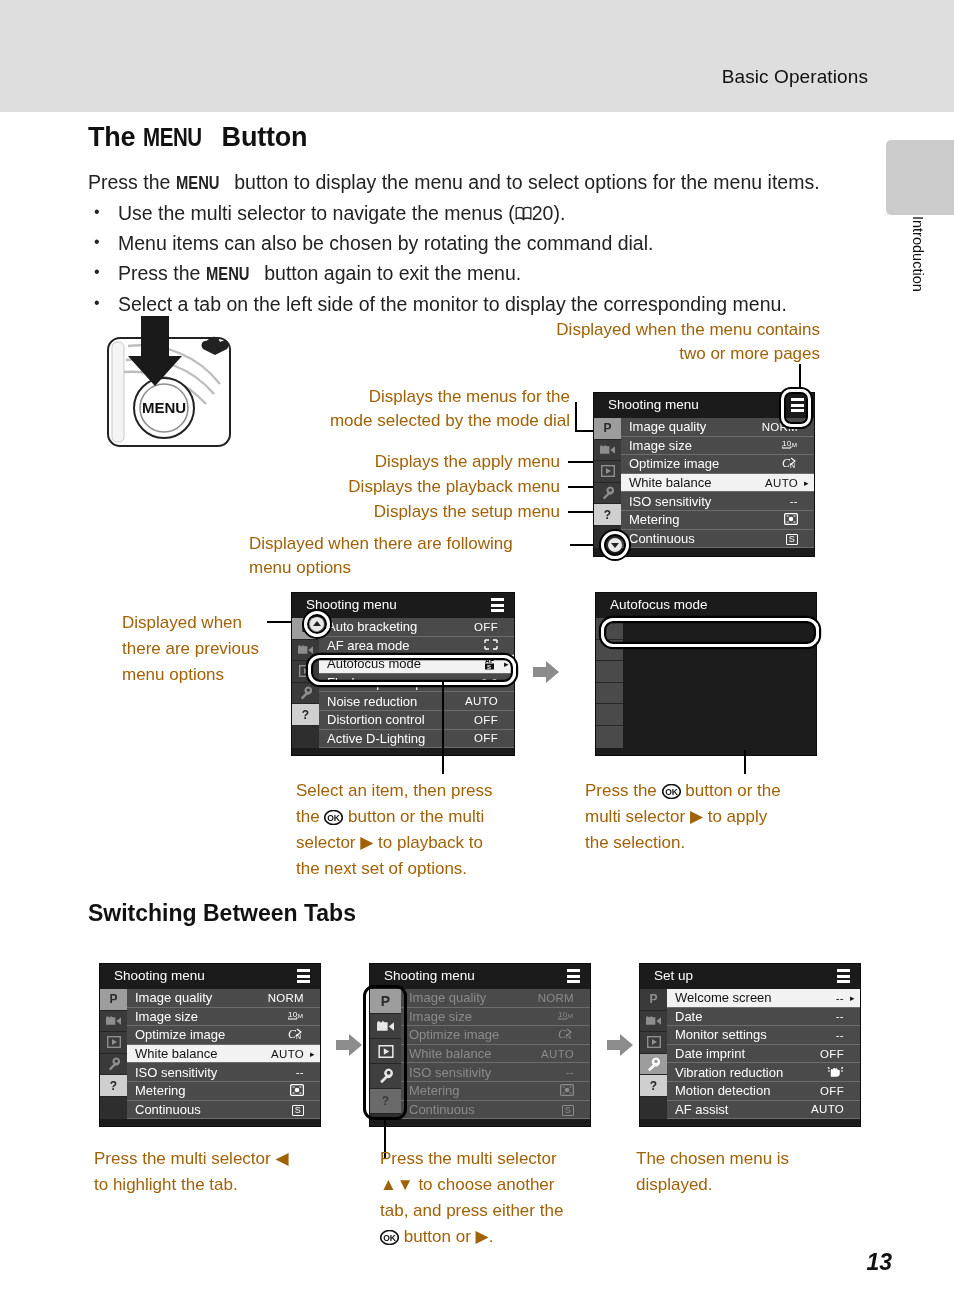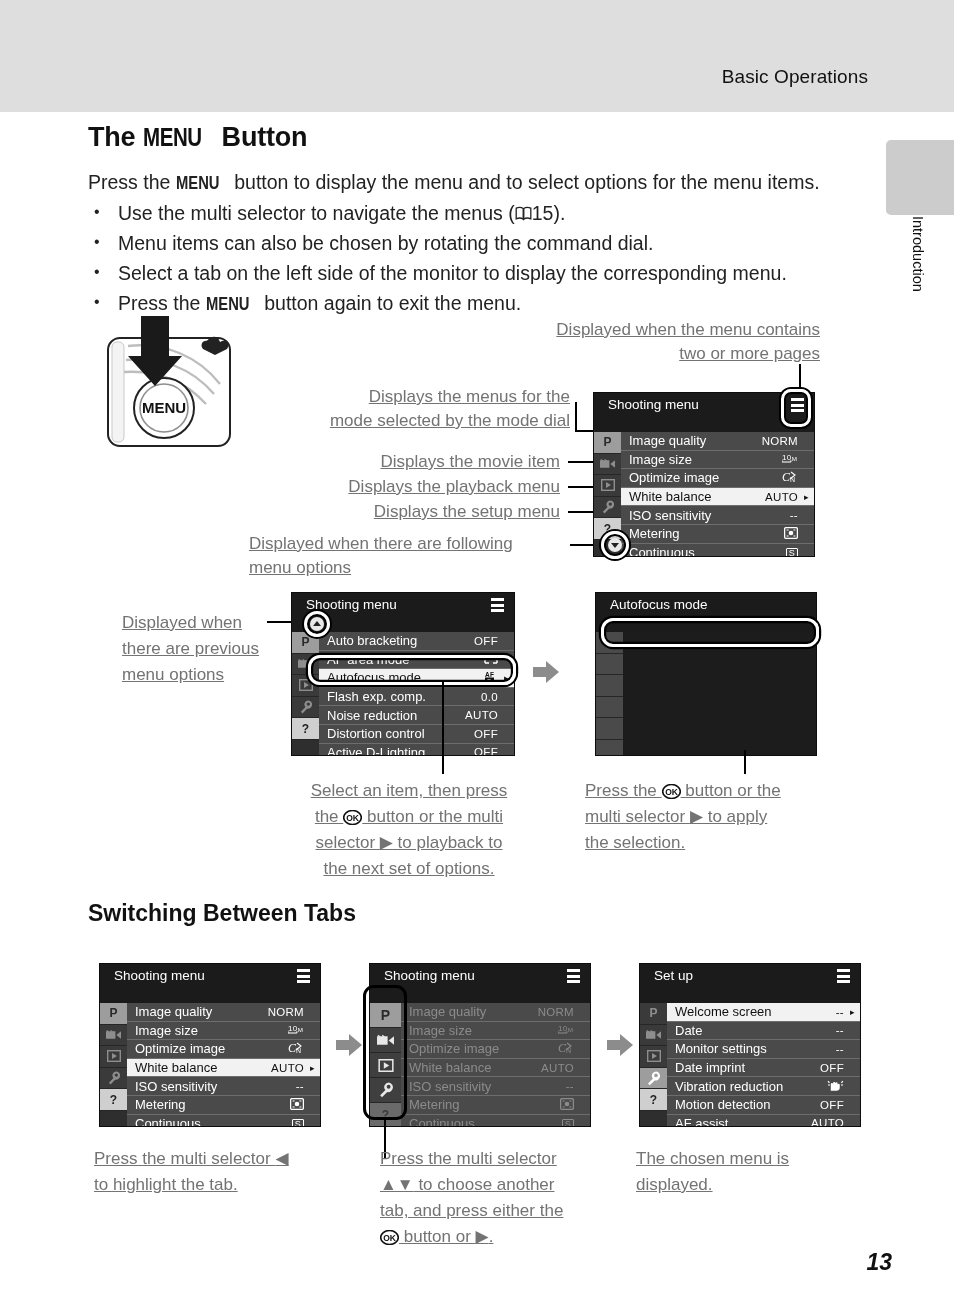--- a/index.html
+++ b/index.html
@@ -69,21 +69,21 @@
     font-size: 23px; font-weight: bold;
   }
 
   .page-num {
     position: absolute; right: 62px; bottom: 38px;
     font-size: 23px; font-style: italic; font-weight: bold;
   }
 
   
   .callout {
-    position: absolute; font-size: 17px; line-height: 24px; color: #737373; text-decoration: underline;
+    position: absolute; font-size: 17px; line-height: 24px; color: #a16207;
   }
   .callout.right { text-align: right; }
 
   
   .lead { position: absolute; background: #000; }
 
   
   .cam-ill { position: absolute; left: 86px; top: 316px; width: 190px; height: 135px; }
 
   
@@ -91,21 +91,21 @@
     position: absolute;
     background: #1c1c1c;
     border: 1px solid #0c0c0c;
     font-family: "Liberation Sans", sans-serif;
     overflow: hidden;
   }
   .screen .scr-title {
     color: #ffffff; font-size: 13.5px;
     padding: 4px 0 3px 14px;
     background: #1b1b1b;
-    height: 39px;
+    height: 25px;
   }
   .screen .pages-icon {
     position: absolute; right: 10px; top: 5px;
     width: 13px; height: 16px;
   }
   .screen .pages-icon i {
     display: block; background: #fff; height: 3px; margin-bottom: 2.5px;
   }
   .scr-body { display: flex; }
   .tabcol {
@@ -176,27 +176,27 @@
 
 <div class="intro-line">
   <span>Press the </span><span class="menu-word-inline">MENU</span><span> button to display the menu and to select options for the menu items.</span>
 </div>
 
 <ul class="bullets">
   <li>
     <span>Use the multi selector to navigate the menus (</span><svg class="bookmark-glyph" width="17" height="15" viewBox="0 0 17 15">
         <path d="M1.2 2.2c2.6-1.2 5-1.2 7 .4v10.6c-2-1.5-4.4-1.5-7-.4z" fill="none" stroke="#222" stroke-width="1.3"></path>
         <path d="M15.8 2.2c-2.6-1.2-5-1.2-7 .4v10.6c2-1.5 4.4-1.5 7-.4z" fill="none" stroke="#222" stroke-width="1.3"></path>
-      </svg><span>15).</span>
+      </svg><span>20).</span>
   </li>
   <li>Menu items can also be chosen by rotating the command dial.</li>
-  <li>Select a tab on the left side of the monitor to display the corresponding menu.</li>
   <li>
     <span>Press the </span><span class="menu-word-inline">MENU</span><span> button again to exit the menu.</span>
   </li>
+  <li>Select a tab on the left side of the monitor to display the corresponding menu.</li>
 </ul>
 
 <svg class="cam-ill" viewBox="0 0 190 135">
   <rect x="22" y="22" width="122" height="108" rx="12" fill="#fff" stroke="#222" stroke-width="2"></rect>
   <rect x="26" y="26" width="12" height="100" rx="5" fill="#f4f4f4" stroke="#c9c9c9" stroke-width="1"></rect>
   <path d="M42 30 C 78 26, 112 40, 134 68" fill="none" stroke="#bdbdbd" stroke-width="2.4"></path>
   <path d="M40 44 C 74 40, 106 52, 128 78" fill="none" stroke="#bdbdbd" stroke-width="2.4"></path>
   <path d="M38 56 C 70 54, 98 64, 120 88" fill="none" stroke="#bdbdbd" stroke-width="2.4"></path>
   <circle cx="78" cy="92" r="30" fill="#fff" stroke="#222" stroke-width="2"></circle>
   <circle cx="78" cy="92" r="24" fill="#fff" stroke="#8e8e8e" stroke-width="1.6"></circle>
@@ -207,21 +207,21 @@
   <path d="M120 26 c5-7 12-7 14 0 c6-4 11 2 7 7 l-12 6 l-12-6 c-4-5 1-11 7-7 z" fill="#222"></path>
 </svg>
 
 <div class="callout right" style="left:430px; top:318px; width:390px;">Displayed when the menu contains<br>two or more pages</div>
 <div class="lead" style="left:799px; top:364px; width:2px; height:28px;"></div>
 
 <div class="callout right" style="left:230px; top:385px; width:340px;">Displays the menus for the<br>mode selected by the mode dial</div>
 <div class="lead" style="left:575px; top:402px; width:2px; height:30px;"></div>
 <div class="lead" style="left:575px; top:430px; width:24px; height:2px;"></div>
 
-<div class="callout right" style="left:230px; top:450px; width:330px;">Displays the movie item</div>
+<div class="callout right" style="left:230px; top:450px; width:330px;">Displays the apply menu</div>
 <div class="lead" style="left:568px; top:461px; width:32px; height:2px;"></div>
 
 <div class="callout right" style="left:230px; top:475px; width:330px;">Displays the playback menu</div>
 <div class="lead" style="left:568px; top:486px; width:32px; height:2px;"></div>
 
 <div class="callout right" style="left:230px; top:500px; width:330px;">Displays the setup menu</div>
 <div class="lead" style="left:568px; top:511px; width:32px; height:2px;"></div>
 
 <div class="callout" style="left:249px; top:532px; width:320px;">Displayed when there are following<br>menu options</div>
 <div class="lead" style="left:570px; top:544px; width:30px; height:2px;"></div>
@@ -415,21 +415,21 @@
       <div class="tab" style="background:#4a4a4a;"></div>
       <div class="tab" style="background:#4a4a4a;border:0;"></div>
     </div>
   </div>
 </div>
 <div class="hl-round" style="left:601px; top:618px; width:218px; height:29px;"></div>
 
 <div class="lead" style="left:744px; top:750px; width:2px; height:24px;"></div>
 <div class="lead" style="left:442px; top:682px; width:2px; height:92px;"></div>
 
-<div class="callout" style="left:284px; top:778px; width:250px; line-height:26px;text-align:center;">
+<div class="callout" style="left:296px; top:778px; width:250px; line-height:26px;">
   <span>Select an item, then press</span><br>
   <span>the </span><svg width="19" height="15" viewBox="0 0 19 15" style="vertical-align:-3px">
       <ellipse cx="9.5" cy="7.5" rx="8.8" ry="7" fill="none" stroke="#111" stroke-width="1.6"></ellipse>
       <text x="9.5" y="11" font-size="8.5" font-weight="bold" text-anchor="middle" font-family="Liberation Sans, sans-serif" fill="#111">OK</text>
     </svg><span> button or the multi</span><br>
   <span>selector </span><span>▶</span><span> to playback to</span><br>
   <span>the next set of options.</span>
 </div>
 
 <div class="callout" style="left:585px; top:778px; width:250px; line-height:26px;">

